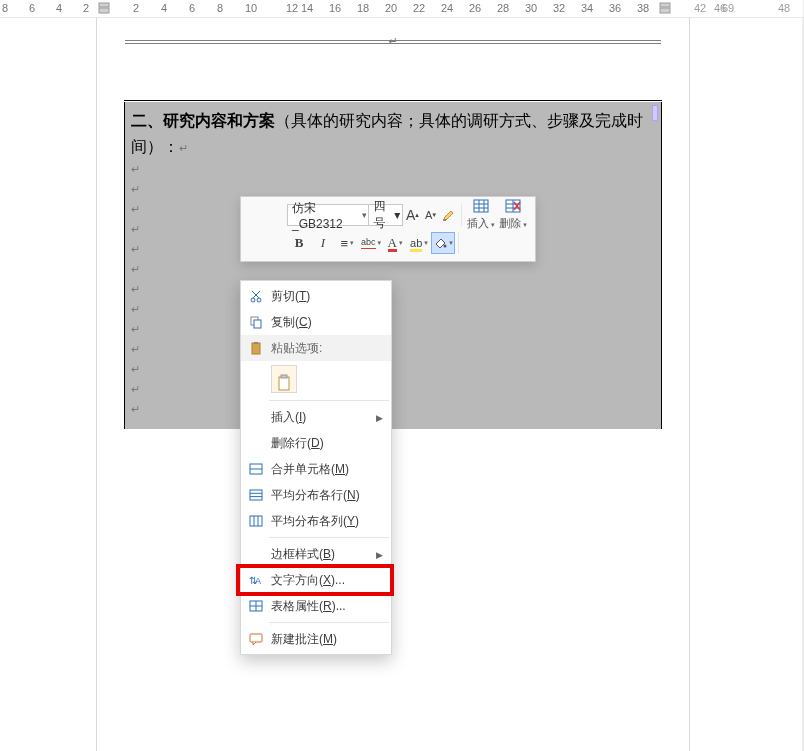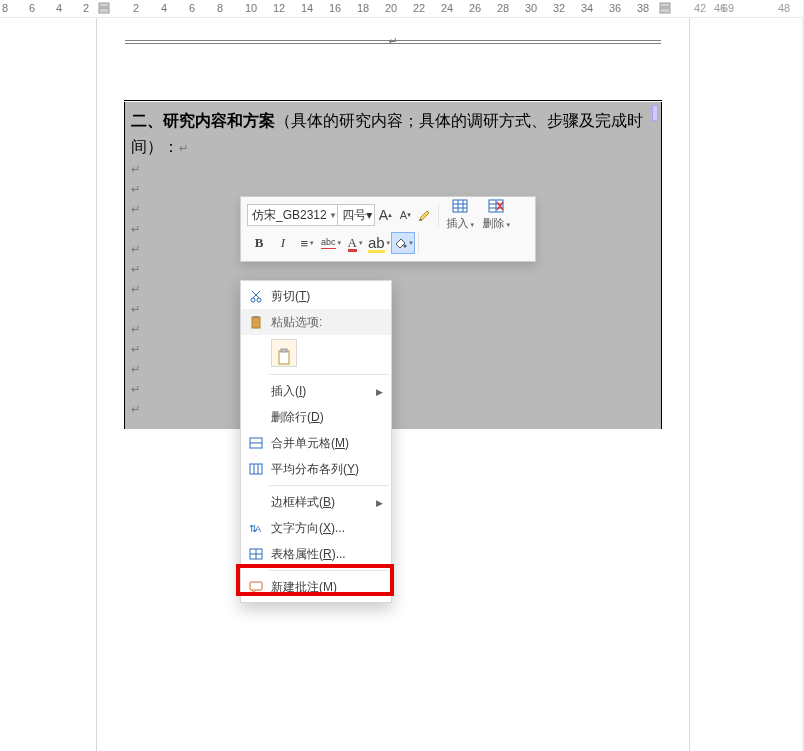--- a/index.html
+++ b/index.html
@@ -47,21 +47,21 @@
   .heading-note{font-family:"KaiTi","楷体",SimSun;font-size:16px;color:#000;}
   .end-mark{font-size:11px;color:#777;}
   
   .selbody{border-left:1px solid #000;border-right:1px solid #000;background:var(--selection);height:270px;position:relative;}
   .para-mark{position:absolute;left:6px;font-size:11px;color:#7a7a7a;}
   
   .whitespace{height:340px;border-left:1px solid #fff;border-right:1px solid #fff;}
 
   
   .mini-toolbar{position:absolute;left:240px;top:196px;width:296px;background:var(--panel-bg);border:1px solid var(--panel-border);box-shadow:0 4px 10px rgba(0,0,0,.15);z-index:20;padding:4px 6px 4px 6px;}
-  .mt-row{display:flex;align-items:center;gap:0;height:28px;}
+  .mt-row{display:flex;align-items:center;gap:0;height:28px;margin-left:40px;}
   .font-combo{display:flex;align-items:center;border:1px solid #c8c8c8;background:#fff;height:22px;padding:0 2px 0 4px;font-size:12px;color:#333;}
   .font-combo .dd{margin-left:4px;font-size:9px;color:#666;}
   .sizebox{display:flex;align-items:center;border:1px solid #c8c8c8;border-left:none;background:#fff;height:22px;padding:0 2px 0 4px;font-size:12px;color:#333;}
   .btn{display:flex;align-items:center;justify-content:center;width:24px;height:22px;color:#444;font-size:13px;border:1px solid transparent;}
   .btn.sm{width:20px;}
   .vsep{width:1px;height:22px;background:var(--divider);margin:0 3px;}
   .group-labeled{display:flex;flex-direction:column;align-items:center;justify-content:center;width:36px;}
   .group-labeled .lbl{font-size:11px;color:#555;margin-top:1px;}
   .dd-arrow{font-size:7px;color:#666;margin-left:2px;}
 
@@ -106,21 +106,21 @@
             <rect x="2" y="3" width="10" height="4" fill="#d0d0d0" stroke="#9b9b9b"></rect>
             <rect x="2" y="8" width="10" height="5" fill="#d0d0d0" stroke="#9b9b9b"></rect>
           </svg>
       </span>
 
       <span class="tick" style="left:133px">2</span>
       <span class="tick" style="left:161px">4</span>
       <span class="tick" style="left:189px">6</span>
       <span class="tick" style="left:217px">8</span>
       <span class="tick" style="left:245px">10</span>
-      <span class="tick" style="left:273px">12</span>
+      <span class="tick" style="left:286px">12</span>
       <span class="tick" style="left:301px">14</span>
       <span class="tick" style="left:329px">16</span>
       <span class="tick" style="left:357px">18</span>
       <span class="tick" style="left:385px">20</span>
       <span class="tick" style="left:413px">22</span>
       <span class="tick" style="left:441px">24</span>
       <span class="tick" style="left:469px">26</span>
       <span class="tick" style="left:497px">28</span>
       <span class="tick" style="left:525px">30</span>
       <span class="tick" style="left:553px">32</span>
@@ -234,21 +234,21 @@
         </div>
       <div class="btn">
         <span style="font-size:9px;border-bottom:1.5px solid #d93b3b;padding-bottom:1px;">abc</span>
           <span class="dd-arrow">▾</span>
       </div>
       <div class="btn">
         <span style="display:inline-block;"><span style="font-family:'Times New Roman';font-size:13px;">A</span><span style="display:block;height:3px;background:#d93b3b;margin-top:-2px;"></span></span>
           <span class="dd-arrow">▾</span>
       </div>
       <div class="btn">
-        <span style="display:inline-block;"><span style="font-size:15px;">ab</span><span style="display:block;height:3px;background:#ffe04d;margin-top:-1px;"></span></span>
+        <span style="display:inline-block;"><span style="font-size:11px;">ab</span><span style="display:block;height:3px;background:#ffe04d;margin-top:-1px;"></span></span>
           <span class="dd-arrow">▾</span>
       </div>
       <div class="btn" style="background:#cfe3ff;border:1px solid #7fb2ef;">
         <svg width="14" height="14">
             <path d="M3 8 L8 3 L12 7 L7 12 Z" fill="#fff" stroke="#555"></path>
             <circle cx="12" cy="10" r="1.5" fill="#555"></circle>
           </svg>
           <span class="dd-arrow">▾</span>
       </div>
       <div class="vsep"></div>
@@ -259,20 +259,29 @@
     <div class="cm-item">
       <span class="ic">
           <svg width="14" height="14">
             <circle cx="4" cy="11" r="2" fill="none" stroke="#2a6fbd"></circle>
             <circle cx="10" cy="11" r="2" fill="none" stroke="#2a6fbd"></circle>
             <line x1="4" y1="9" x2="11" y2="2" stroke="#2a6fbd"></line>
             <line x1="10" y1="9" x2="3" y2="2" stroke="#2a6fbd"></line>
           </svg>
         </span>
       <span class="txt"><span>剪切</span>(<span class="ul">T</span>)</span>
+    </div>
+    <div class="cm-item">
+      <span class="ic">
+          <svg width="14" height="14">
+            <rect x="2" y="2" width="7" height="8" fill="#fff" stroke="#888"></rect>
+            <rect x="5" y="5" width="7" height="8" fill="#fff" stroke="#2a6fbd"></rect>
+          </svg>
+        </span>
+      <span class="txt"><span>复制</span>(<span class="ul">C</span>)</span>
     </div>
     <div class="cm-item cm-header no-hover">
       <span class="ic">
           <svg width="14" height="14">
             <rect x="3" y="2" width="8" height="11" fill="#d9a24a" stroke="#b07f2e"></rect>
             <rect x="5" y="1" width="4" height="2" fill="#888"></rect>
           </svg>
         </span>
       <span class="txt">粘贴选项:</span>
     </div>
@@ -300,20 +309,30 @@
             <rect x="1" y="2" width="12" height="10" fill="none" stroke="#2a6fbd"></rect>
             <line x1="1" y1="7" x2="13" y2="7" stroke="#2a6fbd"></line>
           </svg>
         </span>
       <span class="txt"><span>合并单元格</span>(<span class="ul">M</span>)</span>
     </div>
     <div class="cm-item">
       <span class="ic">
           <svg width="14" height="14">
             <rect x="1" y="2" width="12" height="10" fill="none" stroke="#2a6fbd"></rect>
+            <line x1="1" y1="5.3" x2="13" y2="5.3" stroke="#2a6fbd"></line>
+            <line x1="1" y1="8.6" x2="13" y2="8.6" stroke="#2a6fbd"></line>
+          </svg>
+        </span>
+      <span class="txt"><span>平均分布各行</span>(<span class="ul">N</span>)</span>
+    </div>
+    <div class="cm-item">
+      <span class="ic">
+          <svg width="14" height="14">
+            <rect x="1" y="2" width="12" height="10" fill="none" stroke="#2a6fbd"></rect>
             <line x1="5" y1="2" x2="5" y2="12" stroke="#2a6fbd"></line>
             <line x1="9" y1="2" x2="9" y2="12" stroke="#2a6fbd"></line>
           </svg>
         </span>
       <span class="txt"><span>平均分布各列</span>(<span class="ul">Y</span>)</span>
     </div>
     <div class="cm-sep"></div>
     <div class="cm-item">
       <span class="ic"></span>
       <span class="txt"><span>边框样式</span>(<span class="ul">B</span>)</span>

